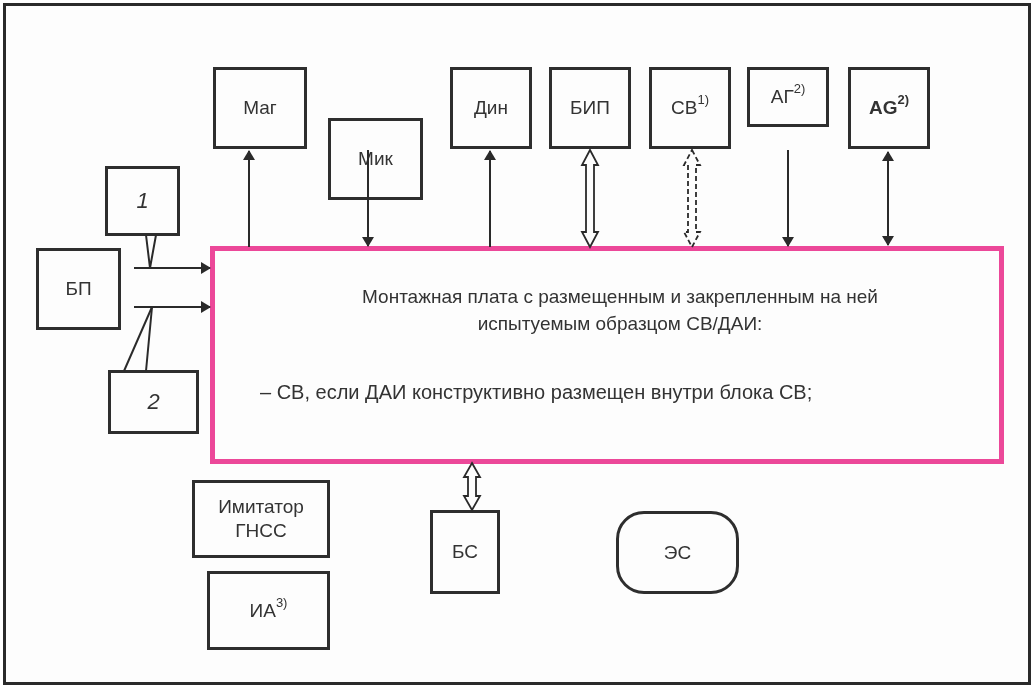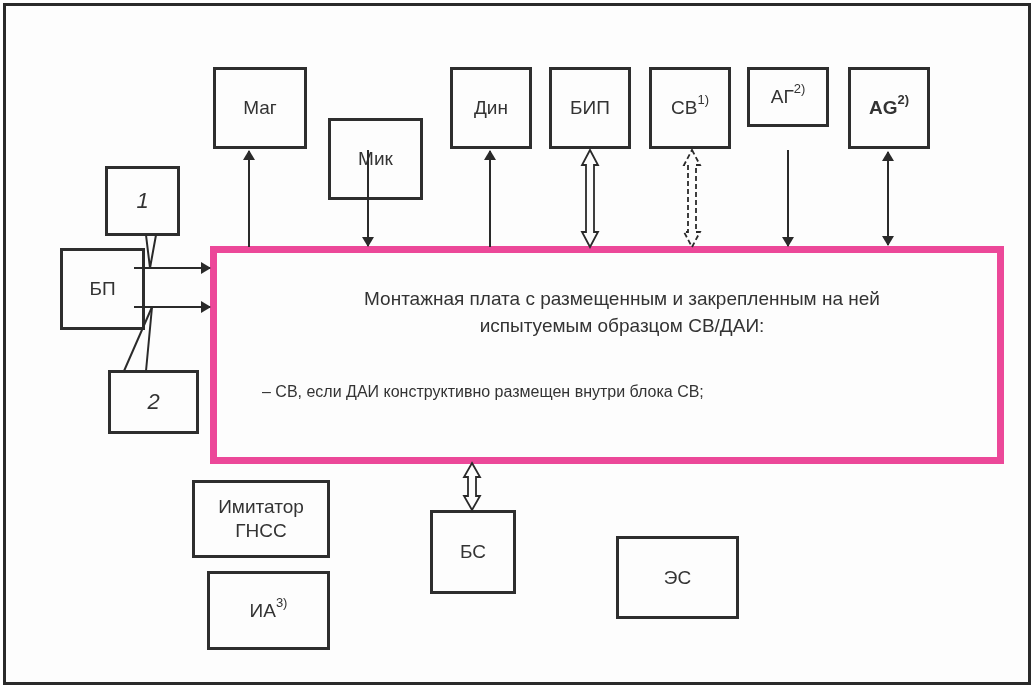--- a/index.html
+++ b/index.html
@@ -1,23 +1,23 @@
 <!DOCTYPE html>
 <html><head>
 <meta charset="utf-8">
 <style>
   html, body { margin: 0; padding: 0; background: #ffffff; }
   body { width: 1036px; height: 691px; position: relative; overflow: hidden; font-family: "Liberation Sans", sans-serif; color: #2b2b2b; }
   .frame { position: absolute; left: 3px; top: 3px; width: 1022px; height: 676px; border: 3px solid #2a2a2a; background: #fdfdfd; }
   .box { position: absolute; border: 3px solid #2e2e2e; background: #fdfdfd; display: flex; align-items: center; justify-content: center; text-align: center; font-size: 19px; color: #333; box-sizing: border-box; line-height: 1.25; }
   .box sup { font-size: 13px; position: relative; top: -3px; }
   .italic { font-style: italic; font-size: 22px; }
-  .board { position: absolute; left: 210px; top: 246px; width: 794px; height: 218px; border: 7px solid #ec4899; box-sizing: border-box; background: #fdfdfd; }
+  .board { position: absolute; left: 210px; top: 246px; width: 794px; height: 218px; border: 5px solid #ec4899; box-sizing: border-box; background: #fdfdfd; }
   .board-title { position: absolute; left: 60px; width: 690px; top: 32px; text-align: center; font-size: 19px; line-height: 27px; color: #333; }
-  .board-line { position: absolute; left: 45px; font-size: 16px; color: #333; }
+  .board-line { position: absolute; left: 45px; font-size: 20px; color: #333; }
   svg.conn { position: absolute; left: 0; top: 0; pointer-events: none; }
 </style>
 </head>
 <body>
 
 <div class="frame"></div>
 
 <div class="box" style="left:213px;top:67px;width:94px;height:82px;">
   <span>Маг</span>
 </div>
@@ -36,21 +36,21 @@
 <div class="box" style="left:747px;top:67px;width:82px;height:60px;">
   <span><span>АГ</span><sup>2)</sup></span>
 </div>
 <div class="box" style="left:848px;top:67px;width:82px;height:82px;font-weight:bold;">
   <span><span>AG</span><sup>2)</sup></span>
 </div>
 
 <div class="box" style="left:105px;top:166px;width:75px;height:70px;">
   <span class="italic">1</span>
 </div>
-<div class="box" style="left:60px;top:248px;width:85px;height:82px;">
+<div class="box" style="left:36px;top:248px;width:85px;height:82px;">
   <span>БП</span>
 </div>
 <div class="box" style="left:108px;top:370px;width:91px;height:64px;">
   <span class="italic">2</span>
 </div>
 
 <div class="board">
   <div class="board-title">
     <div>Монтажная плата с размещенным и закрепленным на ней</div>
     <div>испытуемым образцом СВ/ДАИ:</div>
@@ -60,24 +60,24 @@
 
 <div class="box" style="left:192px;top:480px;width:138px;height:78px;">
   <span>
     <span style="display:block">Имитатор</span>
     <span style="display:block">ГНСС</span>
   </span>
 </div>
 <div class="box" style="left:207px;top:571px;width:123px;height:79px;justify-content:center;">
   <span><span>ИА</span><sup>3)</sup></span>
 </div>
-<div class="box" style="left:430px;top:510px;width:86px;height:84px;">
+<div class="box" style="left:430px;top:510px;width:70px;height:84px;">
   <span>БС</span>
 </div>
-<div class="box" style="left:616px;top:536px;width:123px;height:83px;">
+<div class="box" style="left:616px;top:511px;width:123px;height:83px;border-radius:28px;">
   <span>ЭС</span>
 </div>
 
 <svg class="conn" width="1036" height="691">
   <defs>
     <marker id="ah" markerWidth="10" markerHeight="12" refX="9" refY="6" orient="auto" markerUnits="userSpaceOnUse">
       <path d="M0,0 L10,6 L0,12 Z" fill="#2a2a2a"></path>
     </marker>
     <marker id="ahs" markerWidth="10" markerHeight="12" refX="1" refY="6" orient="auto" markerUnits="userSpaceOnUse">
       <path d="M10,0 L0,6 L10,12 Z" fill="#2a2a2a"></path>

